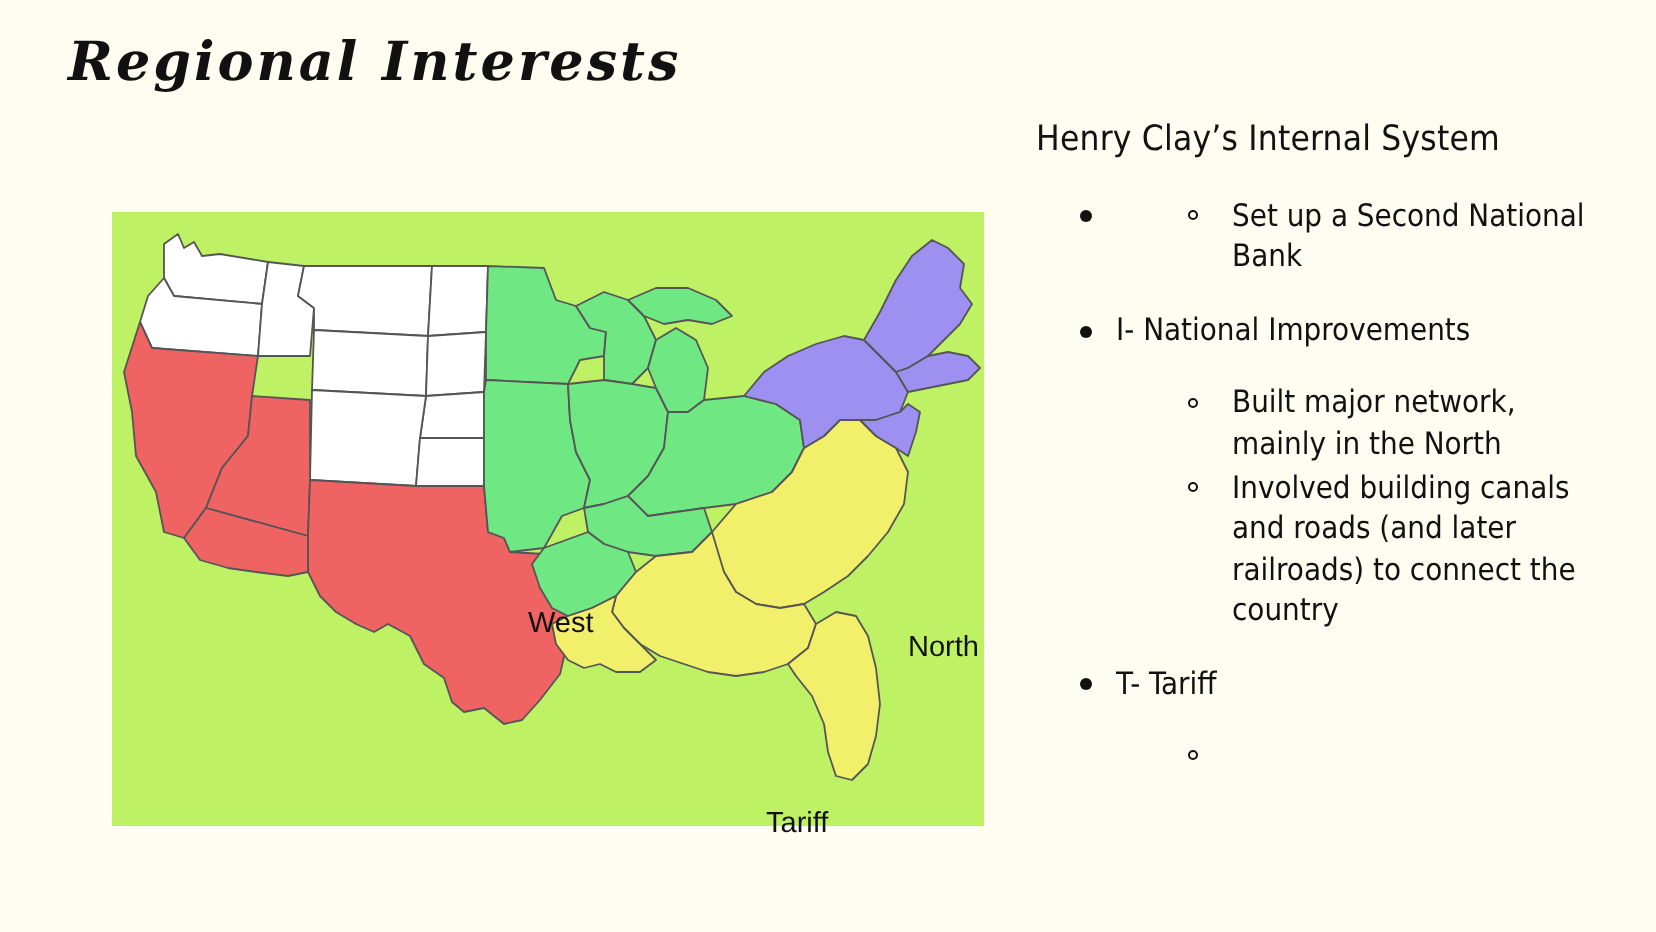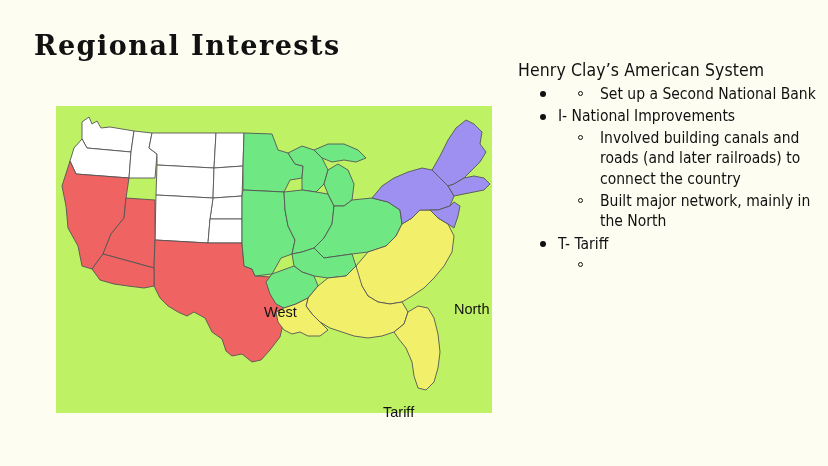--- a/index.html
+++ b/index.html
@@ -19,22 +19,23 @@
     left: 0; top: 0;
     width: 828px;
     height: 466px;
     background: #fdfdf1;
   }
 
   
   #slide-title {
     position: absolute;
     left: 34px;
-    top: 30px;
+    top: 16px;
     font-family: "DejaVu Serif", serif;
+    font-style: italic;
     font-weight: 700;
     font-size: 27px;
     letter-spacing: 1.5px;
     color: #111111;
     white-space: nowrap;
   }
 
   
   #map-panel {
     position: absolute;
@@ -53,21 +54,21 @@
     position: absolute;
     font-family: "Liberation Sans", sans-serif;
     font-size: 14.5px;
     color: #111111;
     text-align: center;
     line-height: 1.12;
     white-space: pre-line;
     pointer-events: none;
   }
   #label-west  { left: 208px; top: 198px; }
-  #label-north { left: 398px; top: 195px; }
+  #label-north { left: 398px; top: 210px; }
   #label-south { left: 327px; top: 298px; }
   #label-spain { left: 78px;  top: 239px; }
 
   
   #content-column {
     position: absolute;
     left: 518px;
     top: 60px;
     width: 300px;
     font-family: "DejaVu Sans Condensed", "Liberation Sans", sans-serif;
@@ -95,21 +96,21 @@
     position: absolute;
     left: 22px;
     top: 0.48em;
     width: 6px;
     height: 6px;
     border-radius: 50%;
     background: #111111;
   }
   ul.sub {
     list-style: none;
-    margin: 0;
+    margin: 16px;
     padding: 0;
   }
   ul.sub > li.lvl2 {
     position: relative;
     padding-left: 44px;
     margin-left: -2px;
     font-size: 15.5px;
     line-height: 1.33;
     margin-top: 1px;
   }
@@ -240,45 +241,45 @@
 
       </g>
     </svg>
 
     <div class="map-label" id="label-west">West</div>
     <div class="map-label" id="label-north">North</div>
     <div class="map-label" id="label-south">Tariff</div>
   </div>
 
   <div id="content-column">
-    <div id="content-heading">Henry Clay’s American System</div>
+    <div id="content-heading">Henry Clay’s Internal System</div>
 
     <ul class="bullets">
 
       <li class="lvl1">
         <span class="bullet-dot"></span>
         <ul class="sub">
           <li class="lvl2">
             <span class="bullet-ring"></span>
             <span class="lvl-text">Set up a Second National Bank</span>
           </li>
         </ul>
       </li>
 
       <li class="lvl1">
         <span class="bullet-dot"></span>
         <span class="lvl-text">I- National Improvements</span>
         <ul class="sub">
           <li class="lvl2">
             <span class="bullet-ring"></span>
+            <span class="lvl-text">Built major network, mainly in the North</span>
+          </li>
+          <li class="lvl2">
+            <span class="bullet-ring"></span>
             <span class="lvl-text">Involved building canals and roads (and later railroads) to connect the country</span>
-          </li>
-          <li class="lvl2">
-            <span class="bullet-ring"></span>
-            <span class="lvl-text">Built major network, mainly in the North</span>
           </li>
         </ul>
       </li>
 
       <li class="lvl1">
         <span class="bullet-dot"></span>
         <span class="lvl-text">T- Tariff</span>
         <ul class="sub">
           <li class="lvl2">
             <span class="bullet-ring"></span>

